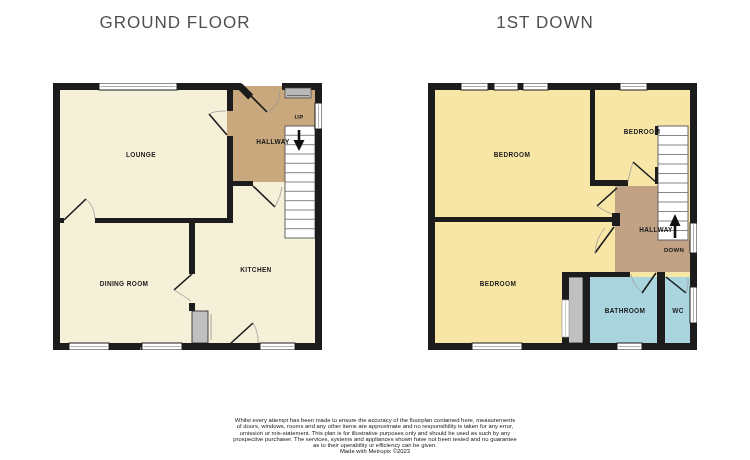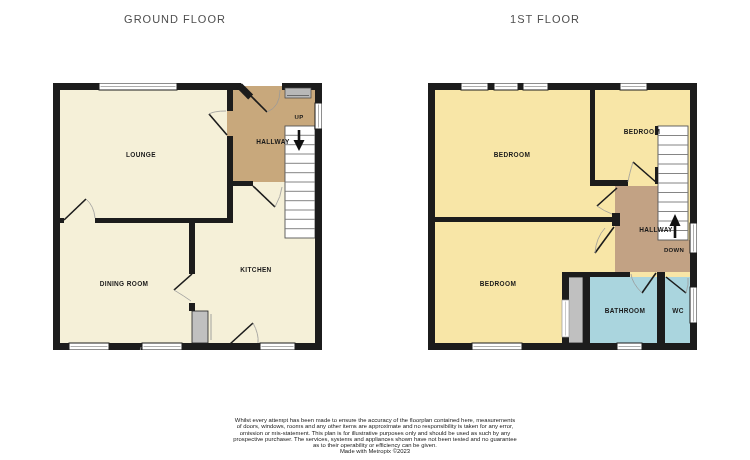--- a/index.html
+++ b/index.html
@@ -1,19 +1,19 @@
 <!DOCTYPE html>
 <html style="--wall: #1c1c1c; --room-cream: #f5f0d8; --room-yellow: #f8e6a7; --hallway-tan: #c8a87c; --hallway-tan-first: #c2a284; --bathroom-blue: #aad5de; --fixture-gray: #c0c0c0; --glazing-gray: #b8b8b8; --title-text: #4f4f4f; --label-text: #1a1a1a;"><head>
 <meta charset="utf-8">
 <style>
   html,body{margin:0;padding:0;background:#fff;}
   .canvas{position:relative;width:750px;height:460px;background:#fff;overflow:hidden;
           font-family:"Liberation Sans", sans-serif;}
   .floor-title{position:absolute;top:13px;transform:translateX(-50%);
-               font-size:11px;letter-spacing:1px;color:var(--title-text);white-space:nowrap;}
+               font-size:17px;letter-spacing:1px;color:var(--title-text);white-space:nowrap;}
   .plan{position:absolute;top:83px;width:269px;height:267px;}
   .plan svg{position:absolute;left:0;top:0;}
   .room-label{position:absolute;transform:translate(-50%,-50%);
               font-size:6.5px;font-weight:bold;letter-spacing:.35px;
               color:var(--label-text);white-space:nowrap;}
   .dir-label{position:absolute;transform:translate(-50%,-50%);
              font-size:6px;font-weight:bold;letter-spacing:.3px;
              color:var(--label-text);white-space:nowrap;}
   .footer{position:absolute;left:0;top:417px;width:750px;text-align:center;
           font-size:5.9px;line-height:1.06;color:#222;}
@@ -31,21 +31,21 @@
   .arc{stroke:#999;stroke-width:.8;fill:none;}
   .arrow-line{stroke:#111;stroke-width:2.6;}
   .arrow-head{fill:#111;}
 </style>
 </head>
 <body>
 
 <div class="canvas">
 
   <div class="floor-title" style="left:175px">GROUND FLOOR</div>
-  <div class="floor-title" style="left:545px">1ST FLOOR</div>
+  <div class="floor-title" style="left:545px">1ST DOWN</div>
 
   <div class="plan" style="left:53px">
     <svg width="269" height="267" viewBox="0 0 269 267">
       <g>
         <rect class="cream" x="3" y="3" width="263" height="261"></rect>
         <rect class="tan" x="174" y="3" width="88" height="42"></rect>
         <rect class="tan" x="174" y="3" width="58" height="96"></rect>
       </g>
 
       <g>

